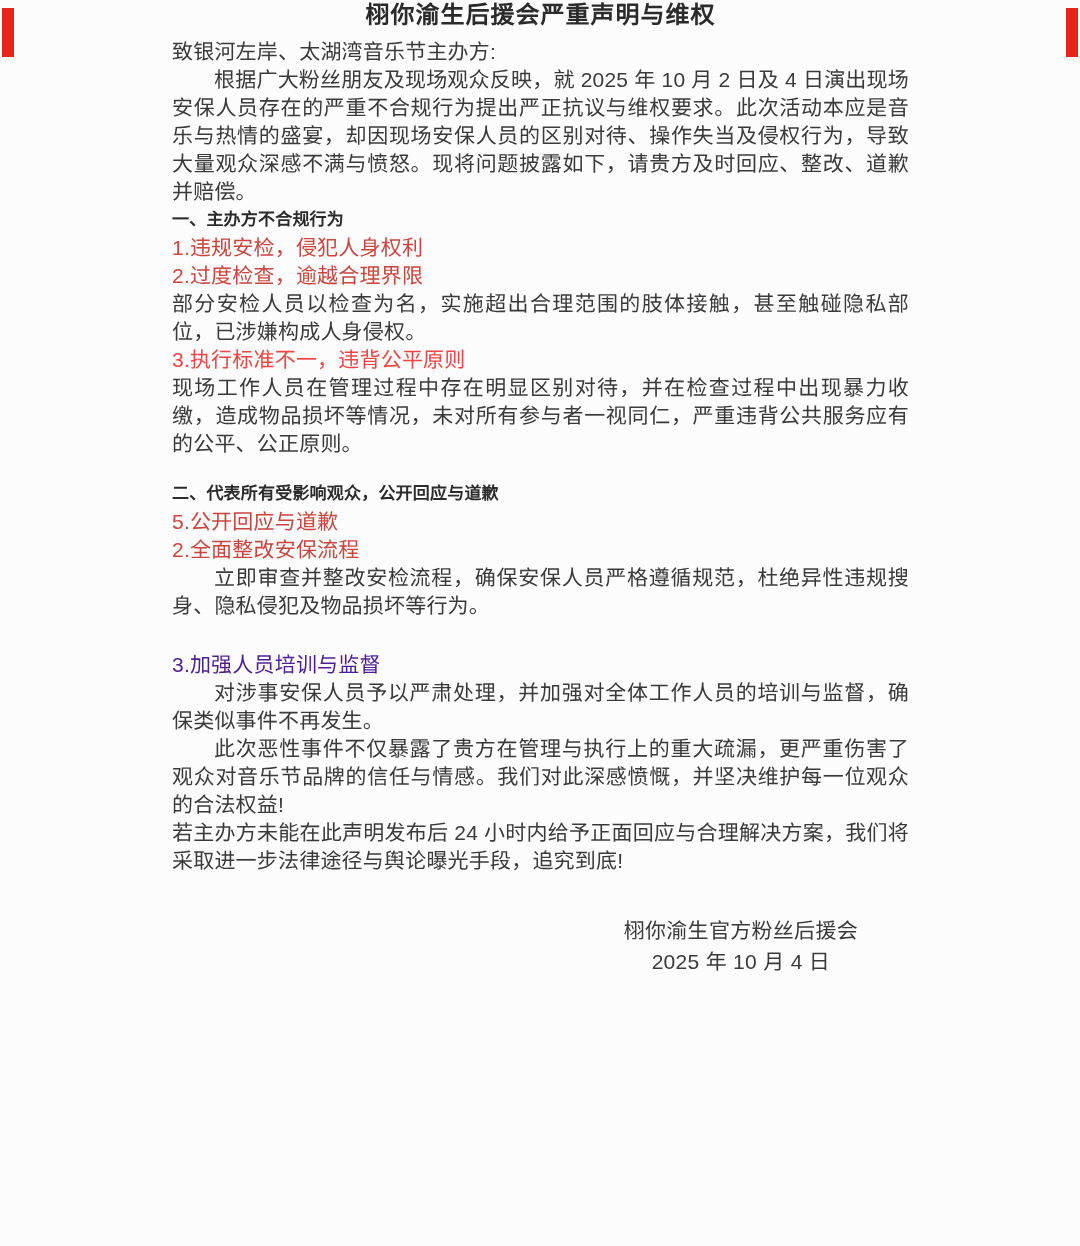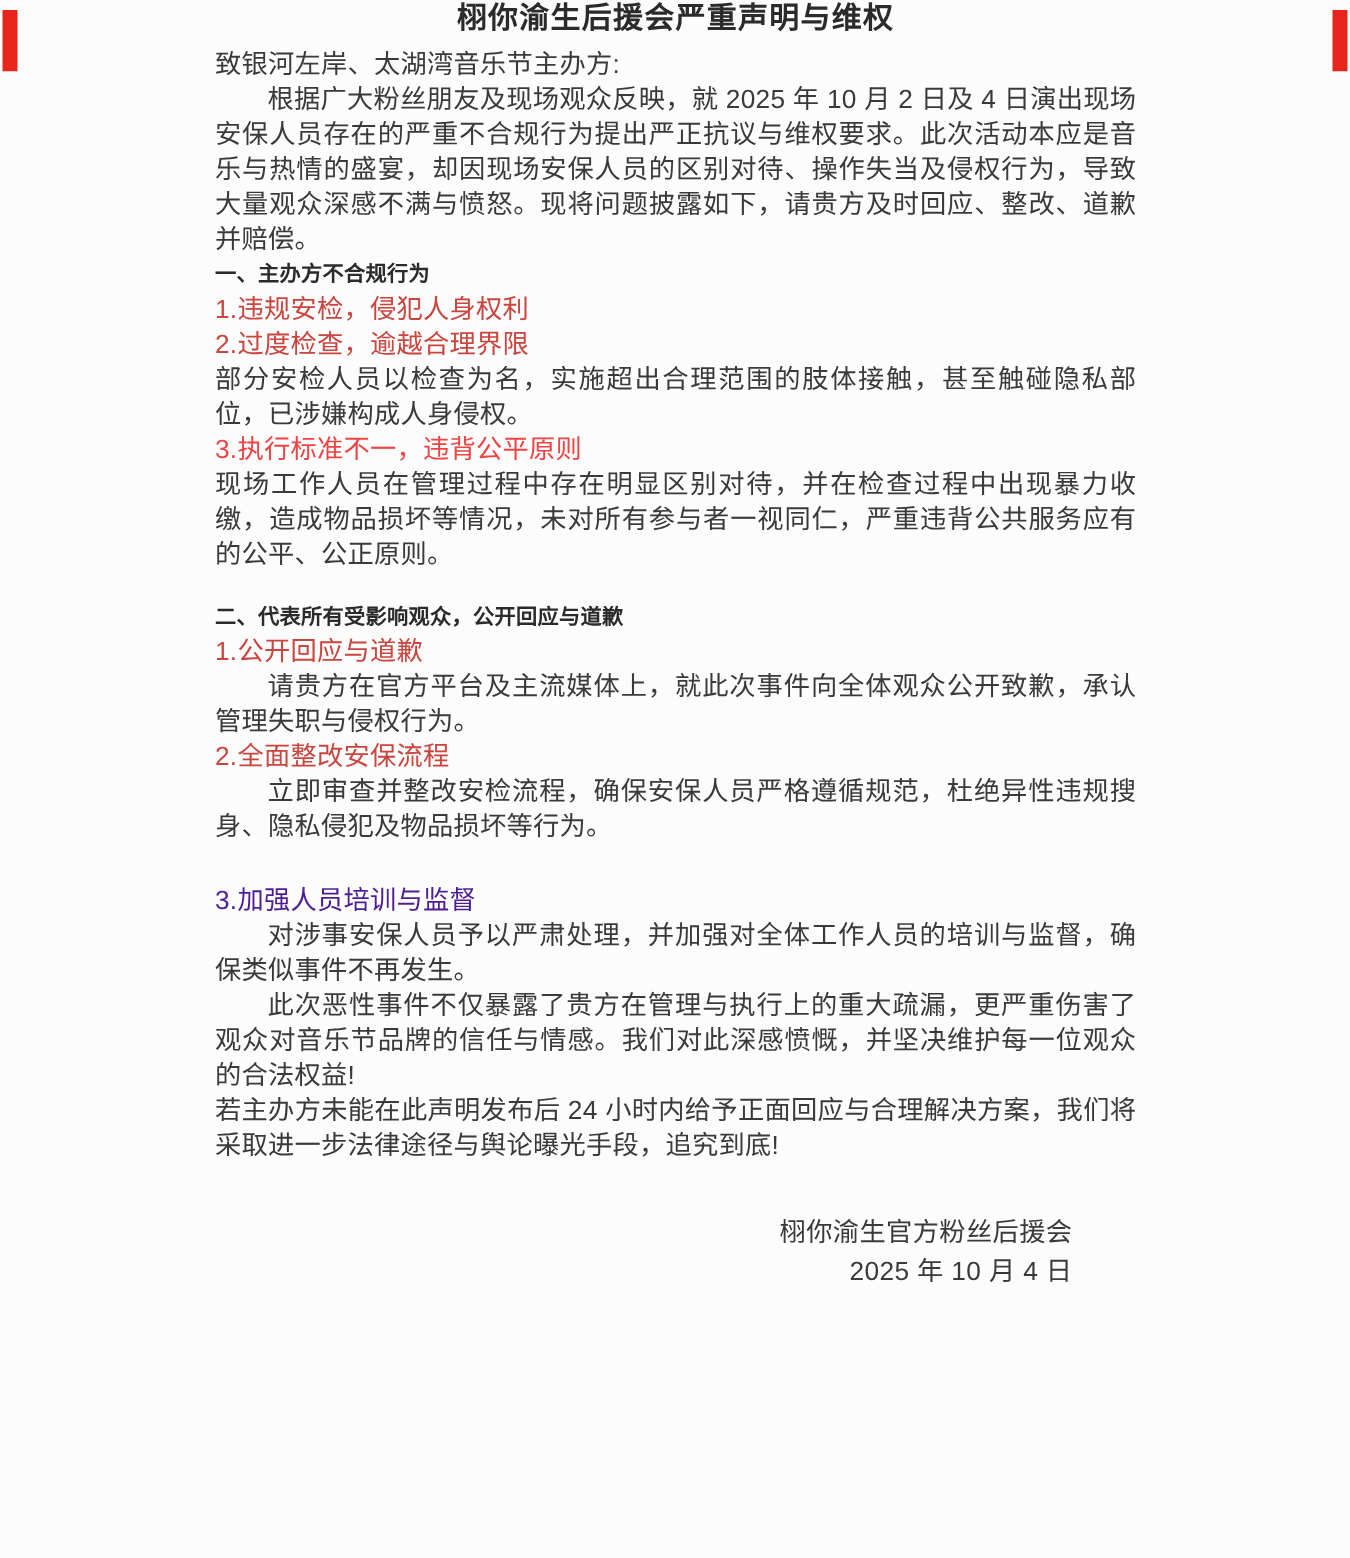--- a/index.html
+++ b/index.html
@@ -63,21 +63,21 @@
     font-size: 21px;
     line-height: 28px;
     font-weight: 400;
     letter-spacing: 0.2px;
   }
   .signature-block {
     margin: 40px 51px 0 auto;
     width: fit-content;
     display: flex;
     flex-direction: column;
-    align-items: flex-end;
+    align-items: center;
   }
   .signature-block .sig,
   .signature-block .date {
     font-size: 21px;
     line-height: 31px;
     color: #3a3a3a;
     letter-spacing: 0.3px;
     white-space: nowrap;
   }
 </style>
@@ -100,22 +100,21 @@
   <h3 class="item-title accent" style="color: rgb(201, 69, 62);">1.违规安检，侵犯人身权利</h3>
 
   <h3 class="item-title accent" style="color: rgb(201, 69, 62);">2.过度检查，逾越合理界限</h3>
   <p class="body">部分安检人员以检查为名，实施超出合理范围的肢体接触，甚至触碰隐私部位，已涉嫌构成人身侵权。</p>
 
   <h3 class="item-title accent" style="color: #ef4444;">3.执行标准不一，违背公平原则</h3>
   <p class="body">现场工作人员在管理过程中存在明显区别对待，并在检查过程中出现暴力收缴，造成物品损坏等情况，未对所有参与者一视同仁，严重违背公共服务应有的公平、公正原则。</p>
 
   <h2 class="sec-heading gap-top">二、代表所有受影响观众，公开回应与道歉</h2>
 
-  <h3 class="item-title accent" style="color: rgb(201, 69, 62);">1.公开回应与道歉</h3>
-  <p class="body indent2">请贵方在官方平台及主流媒体上，就此次事件向全体观众公开致歉，承认管理失职与侵权行为。</p>
+  <h3 class="item-title accent" style="color: rgb(201, 69, 62);">5.公开回应与道歉</h3>
 
   <h3 class="item-title accent" style="color: rgb(201, 69, 62);">2.全面整改安保流程</h3>
   <p class="body indent2">立即审查并整改安检流程，确保安保人员严格遵循规范，杜绝异性违规搜身、隐私侵犯及物品损坏等行为。</p>
 
   <h3 class="item-title accent" style="color: #4c1d95; margin-top: 31px;">3.加强人员培训与监督</h3>
   <p class="body indent2">对涉事安保人员予以严肃处理，并加强对全体工作人员的培训与监督，确保类似事件不再发生。</p>
 
   <p class="body indent2">此次恶性事件不仅暴露了贵方在管理与执行上的重大疏漏，更严重伤害了观众对音乐节品牌的信任与情感。我们对此深感愤慨，并坚决维护每一位观众的合法权益!</p>
   <p class="body">若主办方未能在此声明发布后 24 小时内给予正面回应与合理解决方案，我们将采取进一步法律途径与舆论曝光手段，追究到底!</p>
 

